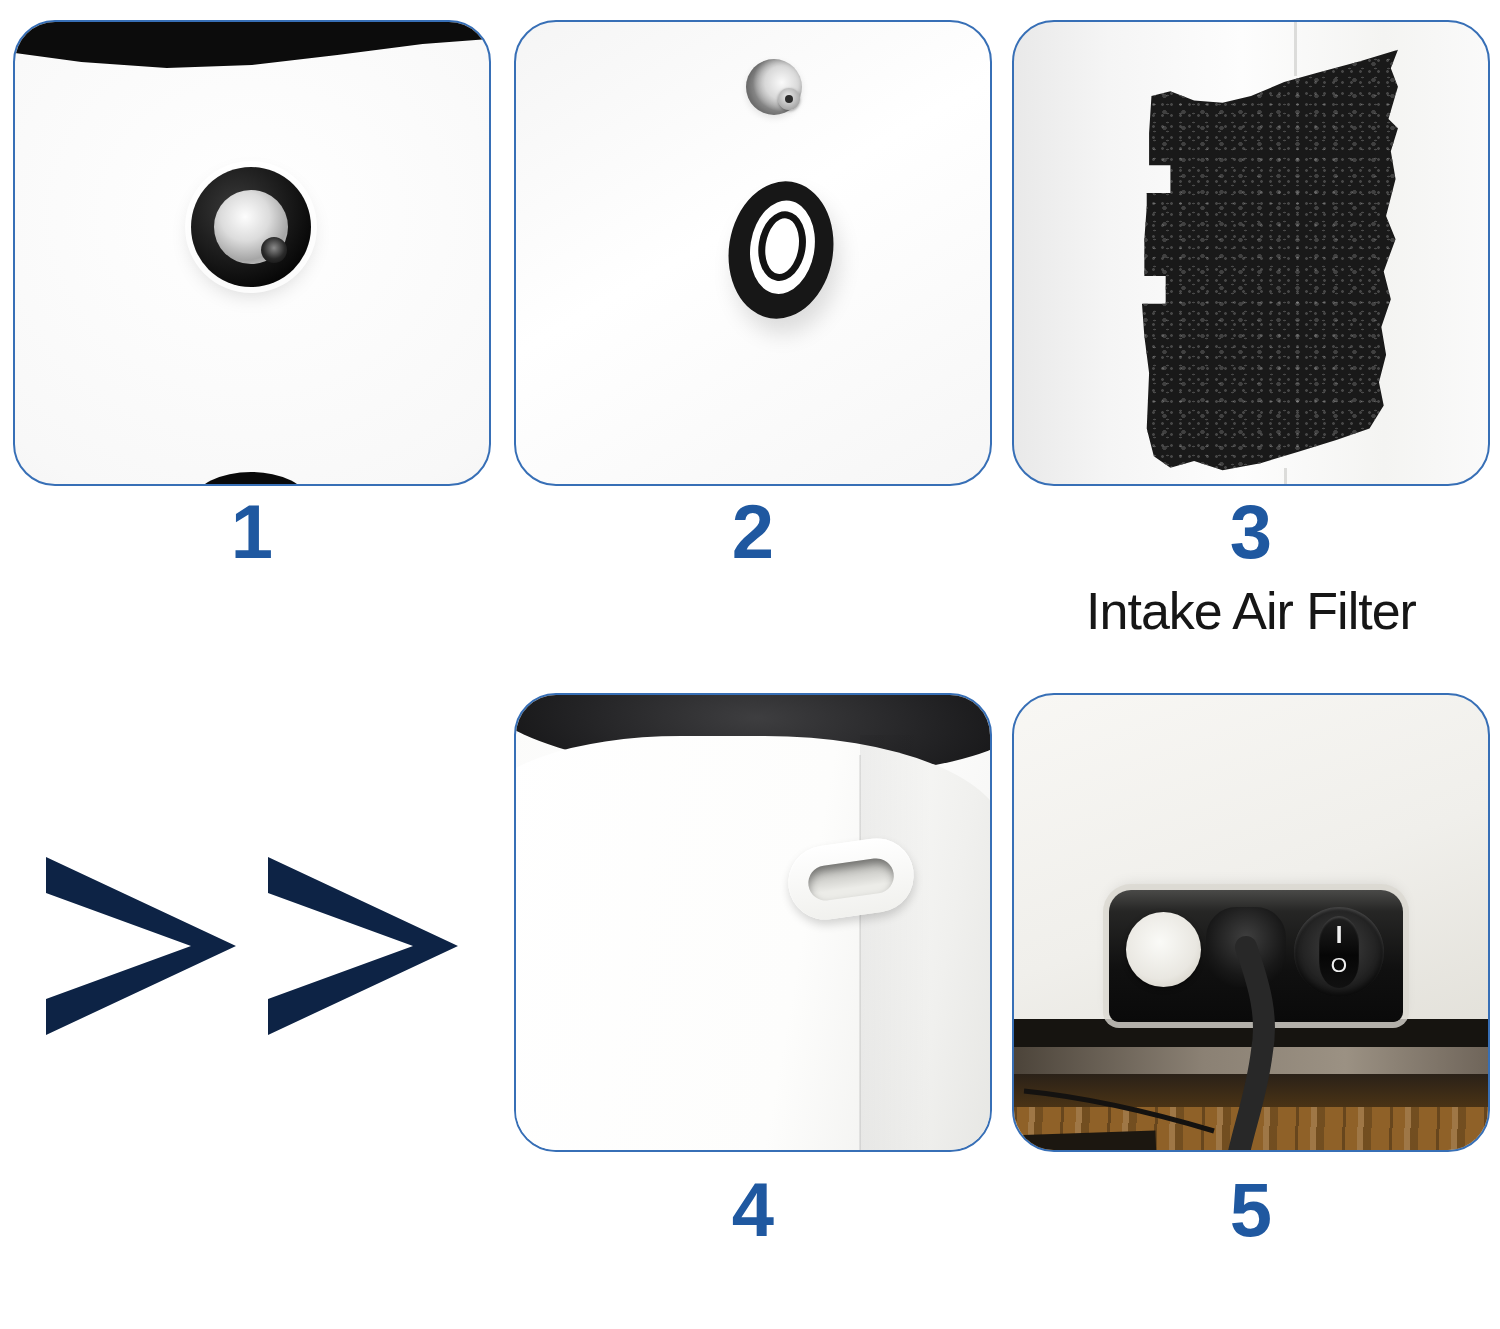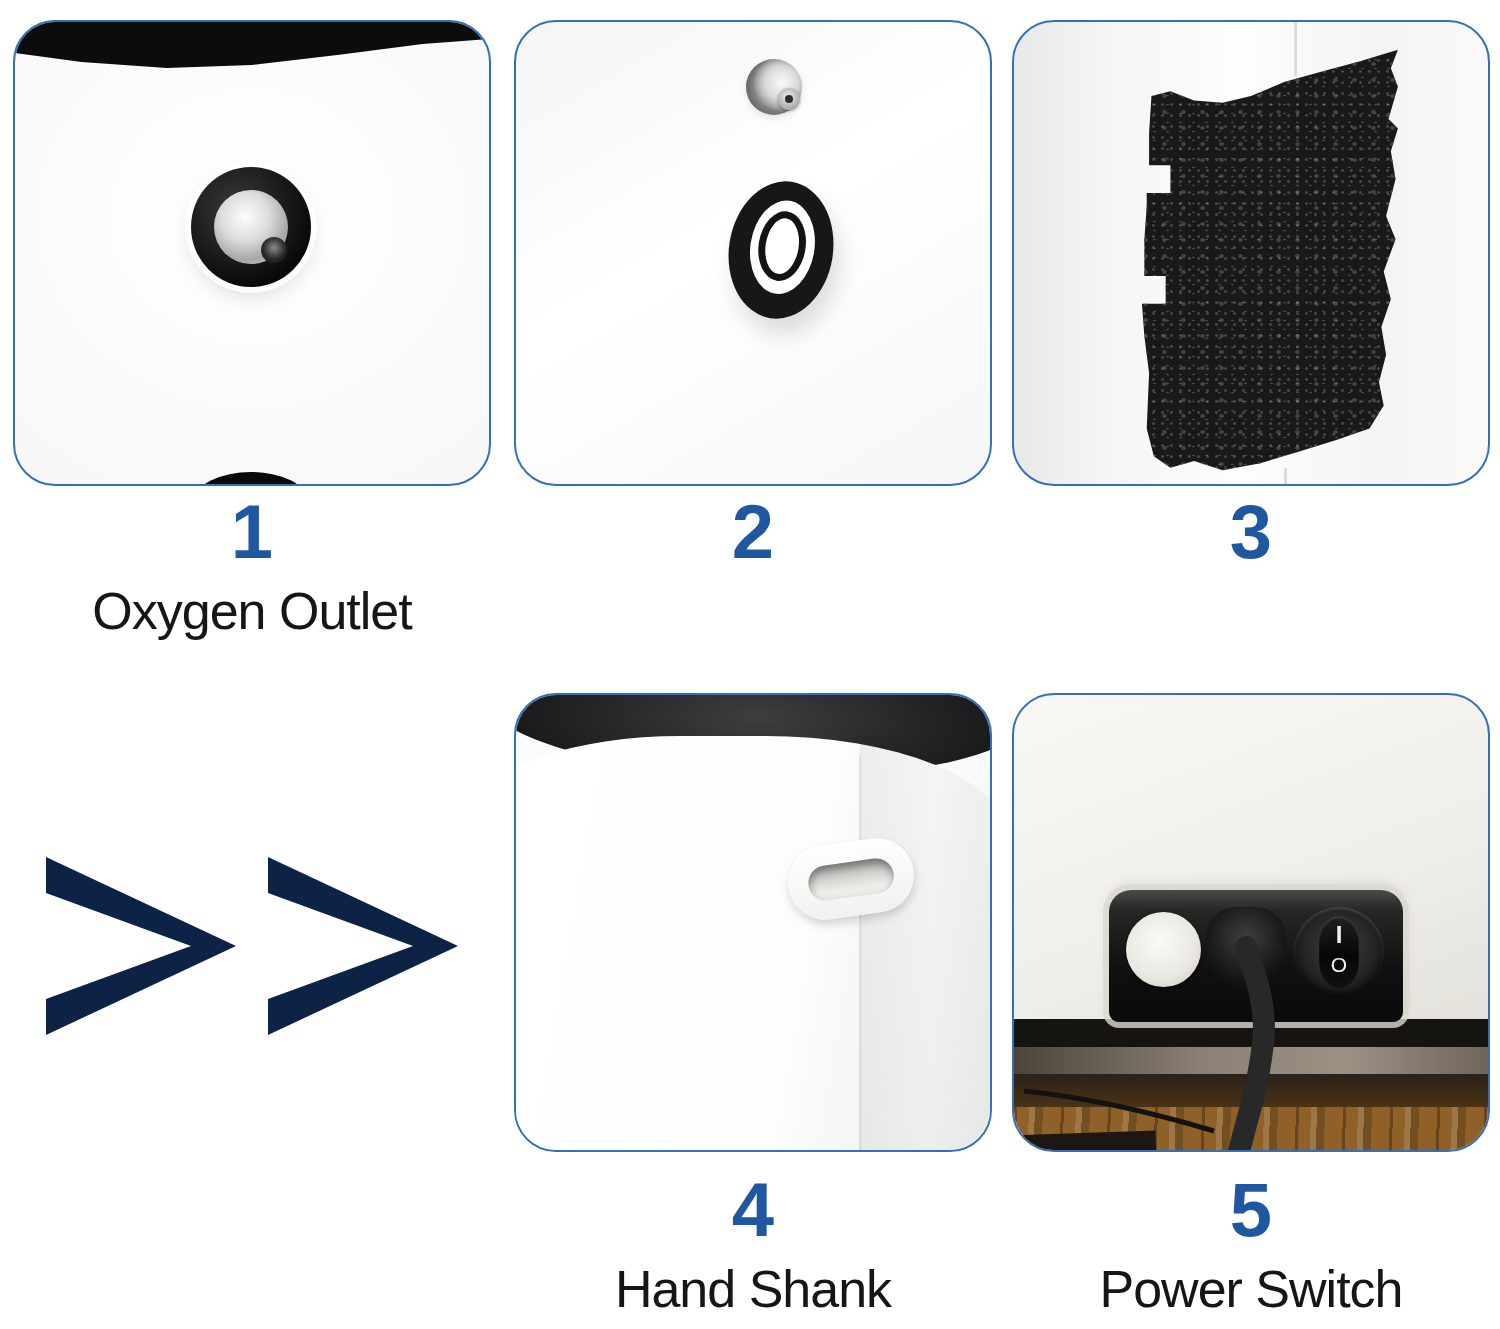--- a/index.html
+++ b/index.html
@@ -122,21 +122,20 @@
     <div class="photo ph-a p1">
       <div class="p1-top"></div>
       <div class="p1-outlet">
         <div class="p1-metal">
           <div class="p1-hole"></div>
         </div>
       </div>
       <div class="p1-blob"></div>
     </div>
     <div class="num">1</div>
-    <div class="lbl">Oxygen Outlet</div>
   </div>
 
   <div class="cell" style="left:514px;top:20px;">
     <div class="photo ph-a p2">
       <div class="p2-nozzle"></div>
       <div class="p2-tip"></div>
       <div class="p2-dot"></div>
       <div class="p2-ring">
         <div class="p2-ring-w">
           <div class="p2-ring-i"></div>
@@ -146,41 +145,41 @@
     <div class="num">2</div>
   </div>
 
   <div class="cell" style="left:1012px;top:20px;">
     <div class="photo ph-a p3">
       <div class="p3-seam-t"></div>
       <div class="p3-foam"></div>
       <div class="p3-seam-b"></div>
     </div>
     <div class="num">3</div>
+    <div class="lbl">Intake Air Filter</div>
   </div>
 
   <div class="chevron-wrap">
     <svg class="chevrons" width="412" height="178" viewBox="0 0 412 178">
       <polygon points="0,0 190,89 0,178 0,142 145,89 0,36" fill="currentColor"></polygon>
       <polygon points="222,0 412,89 222,178 222,142 367,89 222,36" fill="currentColor"></polygon>
     </svg>
   </div>
 
   <div class="cell r2" style="left:514px;top:693px;">
     <div class="photo ph-b p4">
       <div class="p4-lid"></div>
       <div class="p4-body"></div>
       <div class="p4-shade"></div>
       <div class="p4-seam"></div>
       <div class="p4-handle">
         <div class="p4-slot"></div>
       </div>
     </div>
     <div class="num">4</div>
-    <div class="lbl">Hand Shank</div>
   </div>
 
   <div class="cell r2" style="left:1012px;top:693px;">
     <div class="photo ph-b p5">
       <div class="p5-underbar"></div>
       <div class="p5-graybar"></div>
       <div class="p5-darkwood"></div>
       <div class="p5-wood"></div>
       <div class="p5-blobl"></div>
       <div class="p5-panel"></div>
@@ -191,16 +190,15 @@
         <path d="M232 252 C 246 292,254 322,248 356 C 243 398,230 432,224 462" stroke="#282828" stroke-width="22" stroke-linecap="round" fill="none"></path>
       </svg>
       <div class="p5-rocker">
         <div class="p5-rocker-in">
           <div class="p5-sym-on">I</div>
           <div class="p5-sym-off">O</div>
         </div>
       </div>
     </div>
     <div class="num">5</div>
-    <div class="lbl">Power Switch</div>
   </div>
 
 </div>
 
 </body></html>

